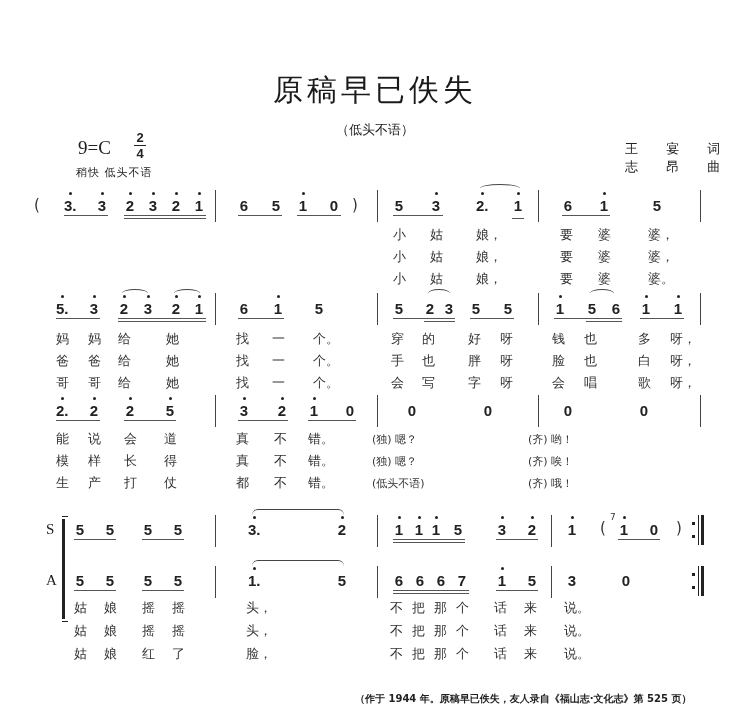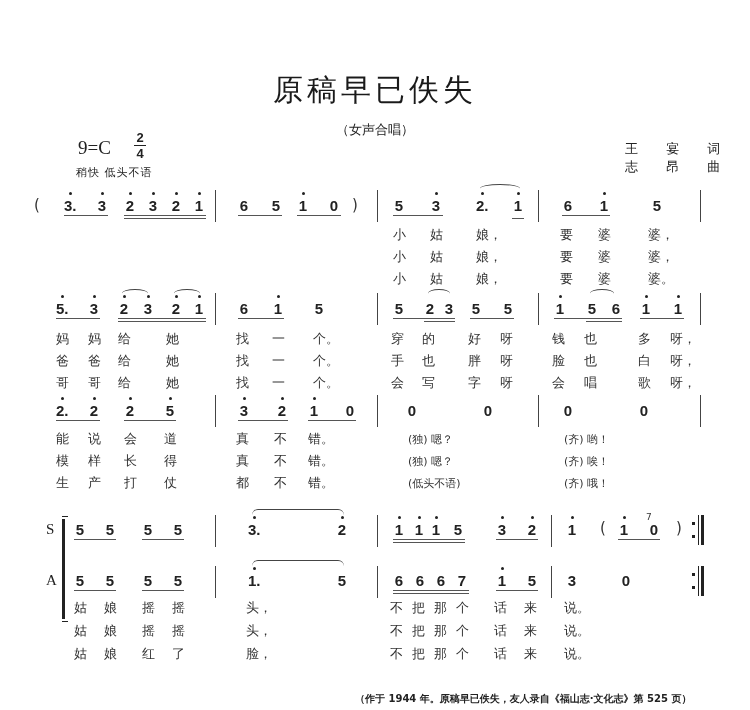--- a/index.html
+++ b/index.html
@@ -11,32 +11,32 @@
   .tsig{left:134px;top:130px;font-family:"Liberation Sans",sans-serif;font-weight:bold;font-size:13px;line-height:15px;text-align:center;}
   .tempo{left:76px;top:165px;font-size:11px;letter-spacing:1px;}
   .credits{left:625px;top:140px;font-family:"DejaVu Serif",serif;font-size:13px;line-height:18px;letter-spacing:12px;}
   .note{position:absolute;font-family:"Liberation Sans",sans-serif;font-weight:bold;font-size:15px;width:12px;text-align:center;}
   .note .dot{position:absolute;left:5px;top:-5px;width:3px;height:3px;border-radius:50%;background:#222;}
   .ul{position:absolute;height:1px;background:#555;}
   .bar{position:absolute;width:1px;background:#444;}
   .slur{position:absolute;border-top:1px solid #444;border-radius:50% 50% 0 0;height:8px;}
   .lyr{position:absolute;font-family:"DejaVu Serif","Liberation Serif",serif;font-size:13px;color:#333;}
   .paren{position:absolute;font-size:15px;color:#333;}
-  .small{position:absolute;font-size:11px;color:#333;margin-left:36px;}
+  .small{position:absolute;font-size:11px;color:#333;}
   .footer{left:355px;top:692px;font-size:10px;color:#222;font-weight:bold;}
   .final-thin{position:absolute;width:1px;background:#222;}
   .final-thick{position:absolute;width:3px;background:#222;}
   .rdot{position:absolute;width:3px;height:3px;background:#222;}
   .brace{position:absolute;left:62px;top:519px;width:3px;height:100px;background:#222;}
 </style>
 </head>
 <body>
 
 <div class="abs title">原稿早已佚失</div>
-<div class="abs subtitle">（女声合唱）</div>
+<div class="abs subtitle">（低头不语）</div>
 <div class="abs key">9=C</div>
 <div class="abs tsig">
   <div>2</div>
   <div style="border-top:1.5px solid #222;width:12px;margin:0 auto;"></div>
   <div>4</div>
 </div>
 <div class="abs tempo">稍快  低头不语</div>
 <div class="abs credits">
   <div>王  宴  词</div>
   <div>志  昂  曲</div>

